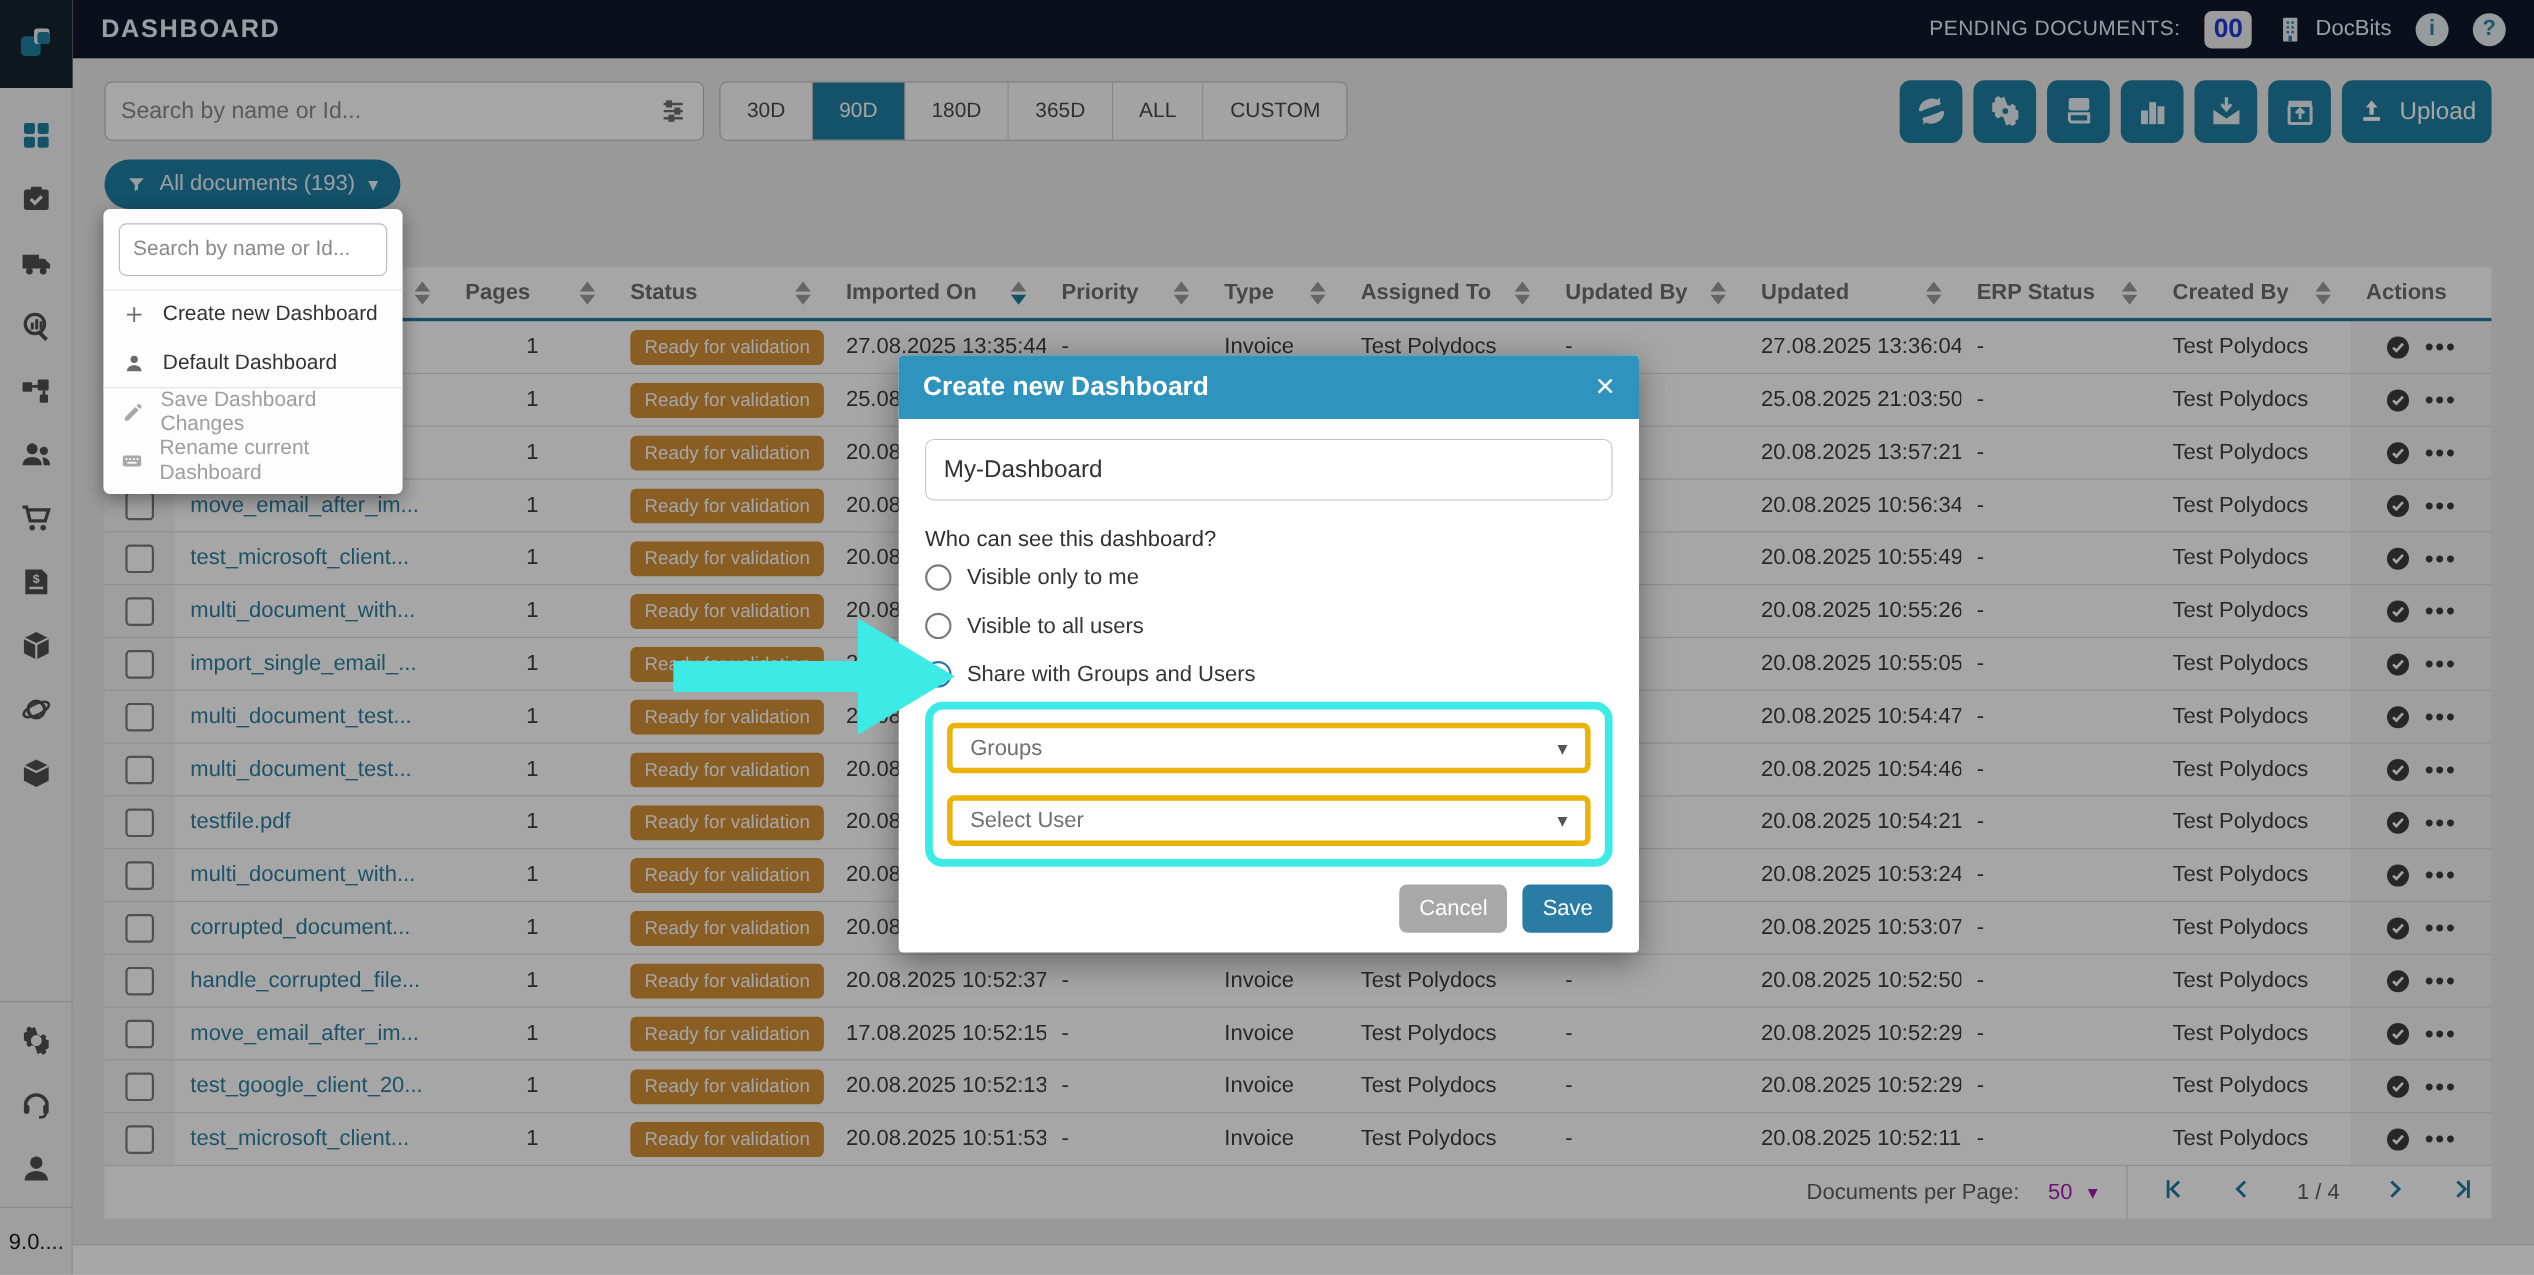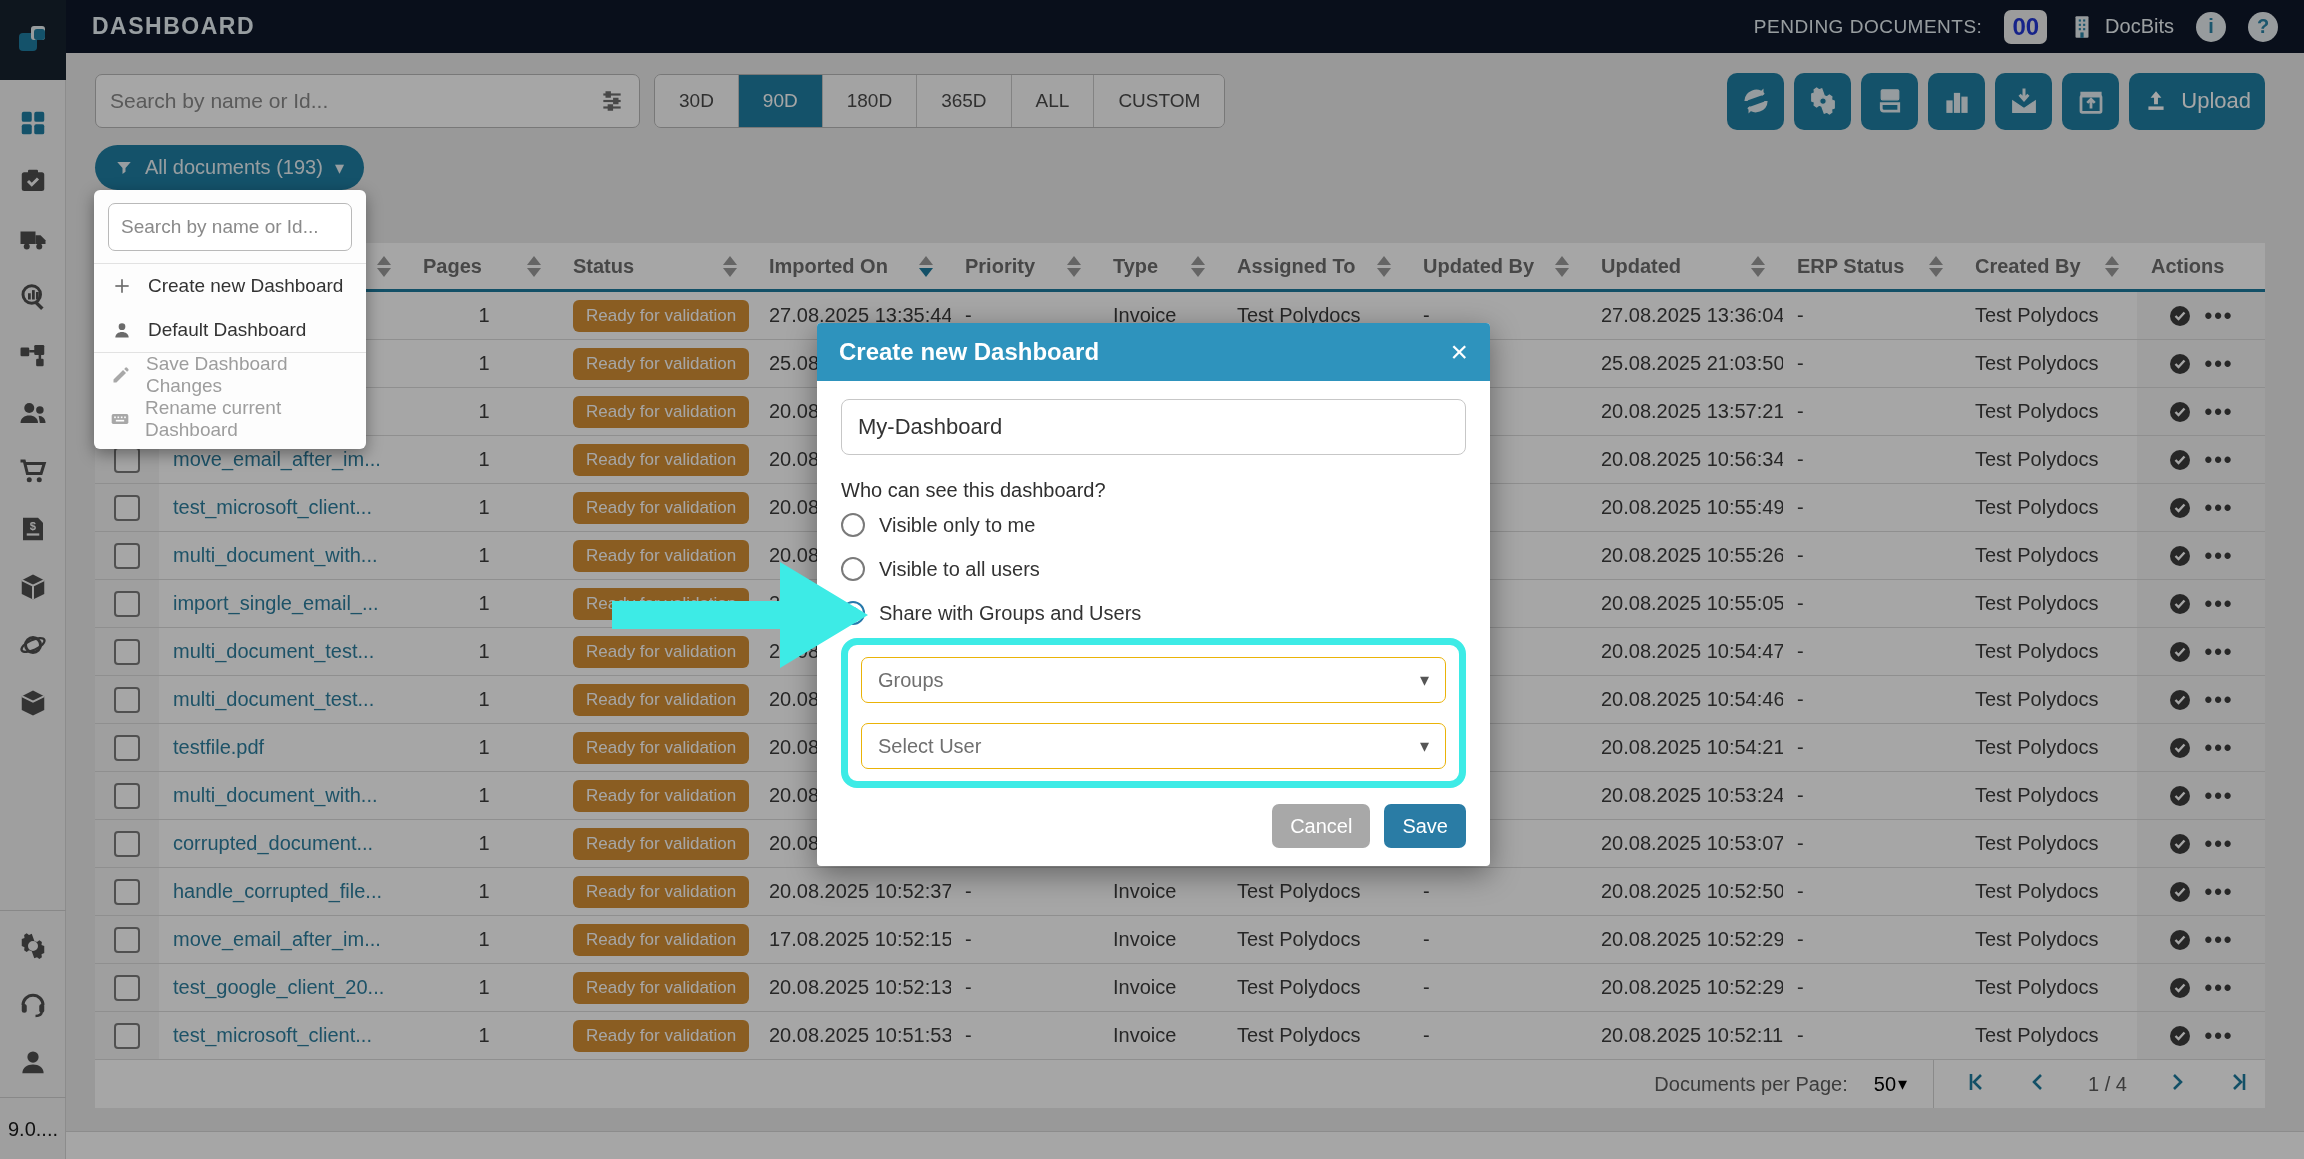--- a/index.html
+++ b/index.html
@@ -61,21 +61,21 @@
   .c10{width:178px;} .c11{width:176px;} .c12{width:128px;}
   .cb { width:26px; height:26px; border:2px solid #7c7c7c; border-radius:4px; background:#fff; }
   .doc-link { color:#2d7f9f; cursor:pointer; }
   .badge { display:inline-block; background:#d49035; color:#fff; font-size:17px; padding:6px 13px; border-radius:6px; }
   .pages-val { width:100%; text-align:center; }
   .act { display:flex; align-items:center; gap:12px; }
   .dots { color:#3d3d3d; font-size:22px; letter-spacing:2px; font-weight:bold; }
 
   
   .pager { display:flex; align-items:center; justify-content:flex-end; height:48px; gap:26px; padding-right:14px; font-size:20px; color:#5c5c5c; }
-  .pp-val { color:#000000; display:flex; align-items:center; gap:2px; cursor:pointer; }
+  .pp-val { color:#a21caf; display:flex; align-items:center; gap:14px; cursor:pointer; }
   .pg-ic svg { width:24px; height:24px; stroke:#1e7c9e; fill:none; stroke-width:2.6; }
   .pg-group { display:flex; align-items:center; gap:38px; border-left:1px solid #d5d5d5; padding-left:30px; height:100%; }
   .bottom-strip { position:absolute; left:66px; bottom:0; right:0; height:28px; background:#fff; border-top:1px solid #d8d8d8; }
 
   
   .overlay { position:absolute; inset:0; background:rgba(0,0,0,0.35); z-index:10; }
 
   
   .menu { position:absolute; left:94px; top:190px; width:272px; background:#fdfdfd; border-radius:6px; box-shadow:0 5px 16px rgba(0,0,0,0.38); z-index:20; padding-bottom:8px; }
   .menu-search { margin:13px 14px 12px; height:48px; border:1px solid #b9b9b9; border-radius:7px; background:#fff; display:flex; align-items:center; padding:0 12px; }
@@ -94,21 +94,21 @@
   .modal-title { font-size:24px; font-weight:bold; }
   .modal-x { margin-left:auto; font-size:30px; color:#fff; cursor:pointer; line-height:1; }
   .modal-body { padding:18px 24px 18px; }
   .text-input { width:100%; height:56px; border:1px solid #c7c7c7; border-radius:8px; font-size:22px; color:#333; padding:0 16px; outline:none; font-family:"Liberation Sans",sans-serif; }
   .q-label { margin-top:24px; font-size:20px; color:#2f2f2f; }
   .radio-row { display:flex; align-items:center; gap:14px; height:42px; margin-top:2px; font-size:20px; color:#333; cursor:pointer; }
   .radio { width:24px; height:24px; border-radius:50%; border:2px solid #7a7a7a; background:#fff; flex:0 0 auto; }
   .radio.sel { border-color:#2779ab; display:flex; align-items:center; justify-content:center; }
   .radio.sel::after { content:""; width:12px; height:12px; border-radius:50%; background:#2779ab; }
   .hl-box { margin-top:4px; border:7px solid #3debe6; border-radius:16px; padding:12px 13px; }
-  .select { height:46px; border:1px solid #eab308; border-radius:7px; display:flex; align-items:center; padding:0 16px; color:#6f6f6f; font-size:20px; cursor:pointer; }
+  .select { height:46px; border:5px solid #eab308; border-radius:7px; display:flex; align-items:center; padding:0 16px; color:#6f6f6f; font-size:20px; cursor:pointer; }
   .select + .select { margin-top:20px; }
   .sel-caret { margin-left:auto; color:#555; font-size:18px; }
   .modal-actions { display:flex; justify-content:flex-end; gap:14px; margin-top:16px; }
   .btn { height:44px; border-radius:7px; color:#fff; font-size:20px; display:flex; align-items:center; justify-content:center; padding:0 18px; cursor:pointer; border:none; font-family:"Liberation Sans",sans-serif; }
   .btn-cancel { background:#a8a8a8; }
   .btn-save { background:#2a7ca5; }
 
   
   .cyan-arrow { position:absolute; left:612px; top:554px; z-index:40; }
 </style>

